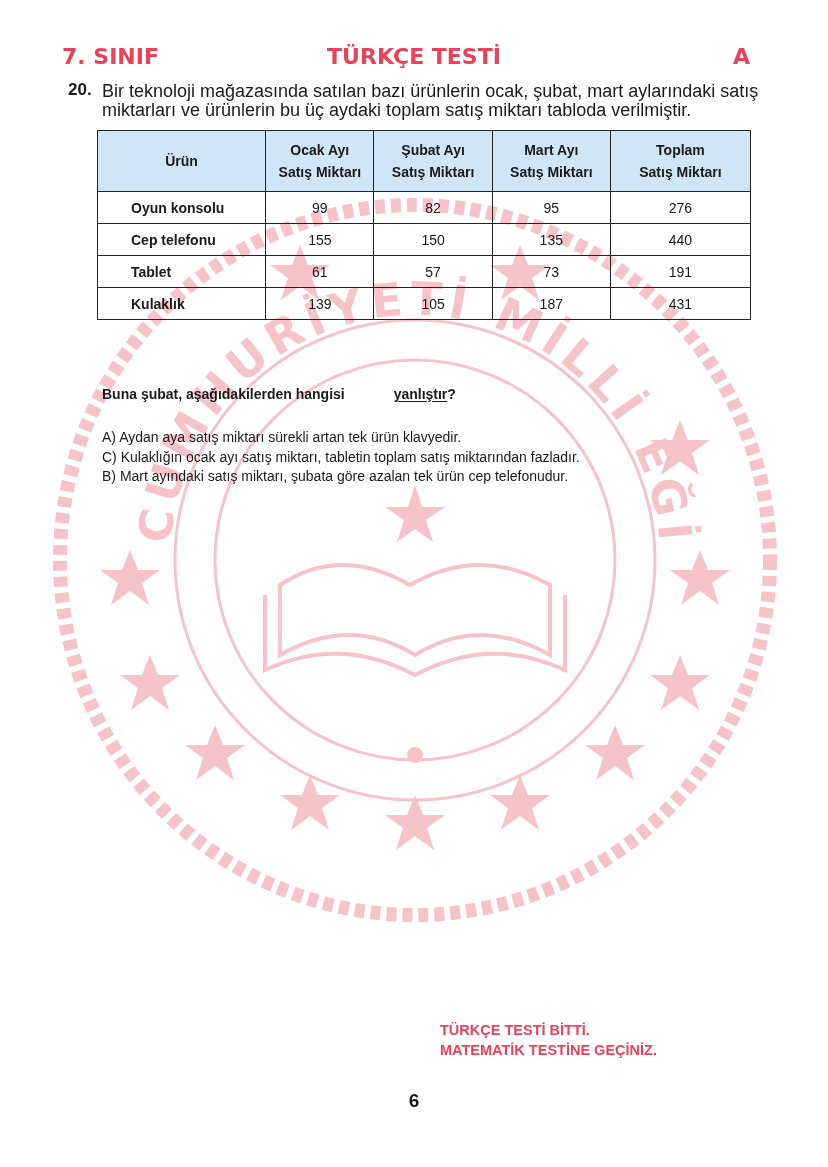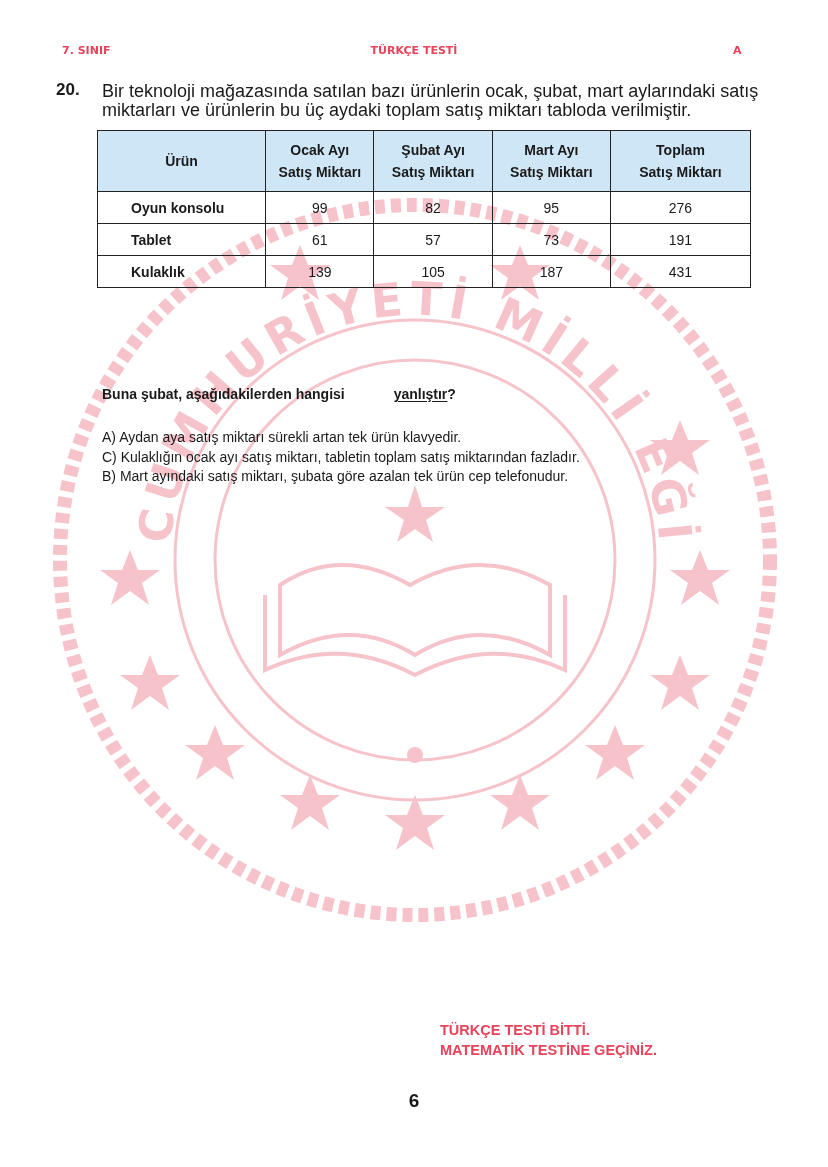--- a/index.html
+++ b/index.html
@@ -2,25 +2,25 @@
 <html><head>
 <meta charset="utf-8">
 <style>
   html, body { margin: 0; padding: 0; }
   body {
     width: 828px; height: 1167px; position: relative; overflow: hidden;
     background: #ffffff; font-family: "Liberation Sans", sans-serif; color: #1a1a1a;
   }
   .watermark { position: absolute; left: 40px; top: 185px; width: 750px; height: 750px; z-index: 0; }
   .content { position: relative; z-index: 1; }
-  .hdr { position: absolute; top: 44px; font-family: "DejaVu Sans", sans-serif; font-weight: bold; color: #e8435a; font-size: 11px; }
+  .hdr { position: absolute; top: 44px; font-family: "DejaVu Sans", sans-serif; font-weight: bold; color: #e8435a; font-size: 22px; }
   .hdr-left { left: 62px; }
   .hdr-center { left: 0; width: 828px; text-align: center; }
   .hdr-right { left: 733px; }
-  .q-num { position: absolute; left: 56px; top: 80px; font-size: 17px; font-weight: bold; }
+  .q-num { position: absolute; left: 68px; top: 80px; font-size: 17px; font-weight: bold; }
   .q-text { position: absolute; left: 102px; top: 82px; font-size: 18px; line-height: 19px; width: 660px; }
   table.data { position: absolute; left: 97px; top: 130px; border-collapse: collapse; width: 654px; font-size: 14px; }
   table.data td, table.data th { border: 1.5px solid #222; height: 31px; padding: 0; text-align: center; }
   table.data th { background: #cfe6f6; font-weight: bold; height: 60px; line-height: 22px; }
   table.data td.name { text-align: left; padding-left: 33px; font-weight: bold; }
   .col0 { width: 168px; } .col1 { width: 108px; } .col2 { width: 118px; } .col3 { width: 118px; margin-top: 19px; } .col4 { width: 140px; }
   .prompt { position: absolute; left: 102px; top: 386px; font-size: 14px; font-weight: bold; }
   .prompt u { text-underline-offset: 2px; margin-left: 45px; }
   .options { position: absolute; left: 102px; top: 428px; font-size: 14px; line-height: 19.5px; }
   .footer-note { position: absolute; left: 440px; top: 1020px; color: #e8435a; font-weight: bold; font-size: 14.5px; line-height: 20px; }
@@ -84,20 +84,27 @@
     </thead>
     <tbody>
       <tr>
         <td class="name">Oyun konsolu</td>
         <td>99</td>
         <td>82</td>
         <td>95</td>
         <td>276</td>
       </tr>
       <tr>
+        <td class="name">Cep telefonu</td>
+        <td>155</td>
+        <td>150</td>
+        <td>135</td>
+        <td>440</td>
+      </tr>
+      <tr>
         <td class="name">Tablet</td>
         <td>61</td>
         <td>57</td>
         <td>73</td>
         <td>191</td>
       </tr>
       <tr>
         <td class="name">Kulaklık</td>
         <td>139</td>
         <td>105</td>

